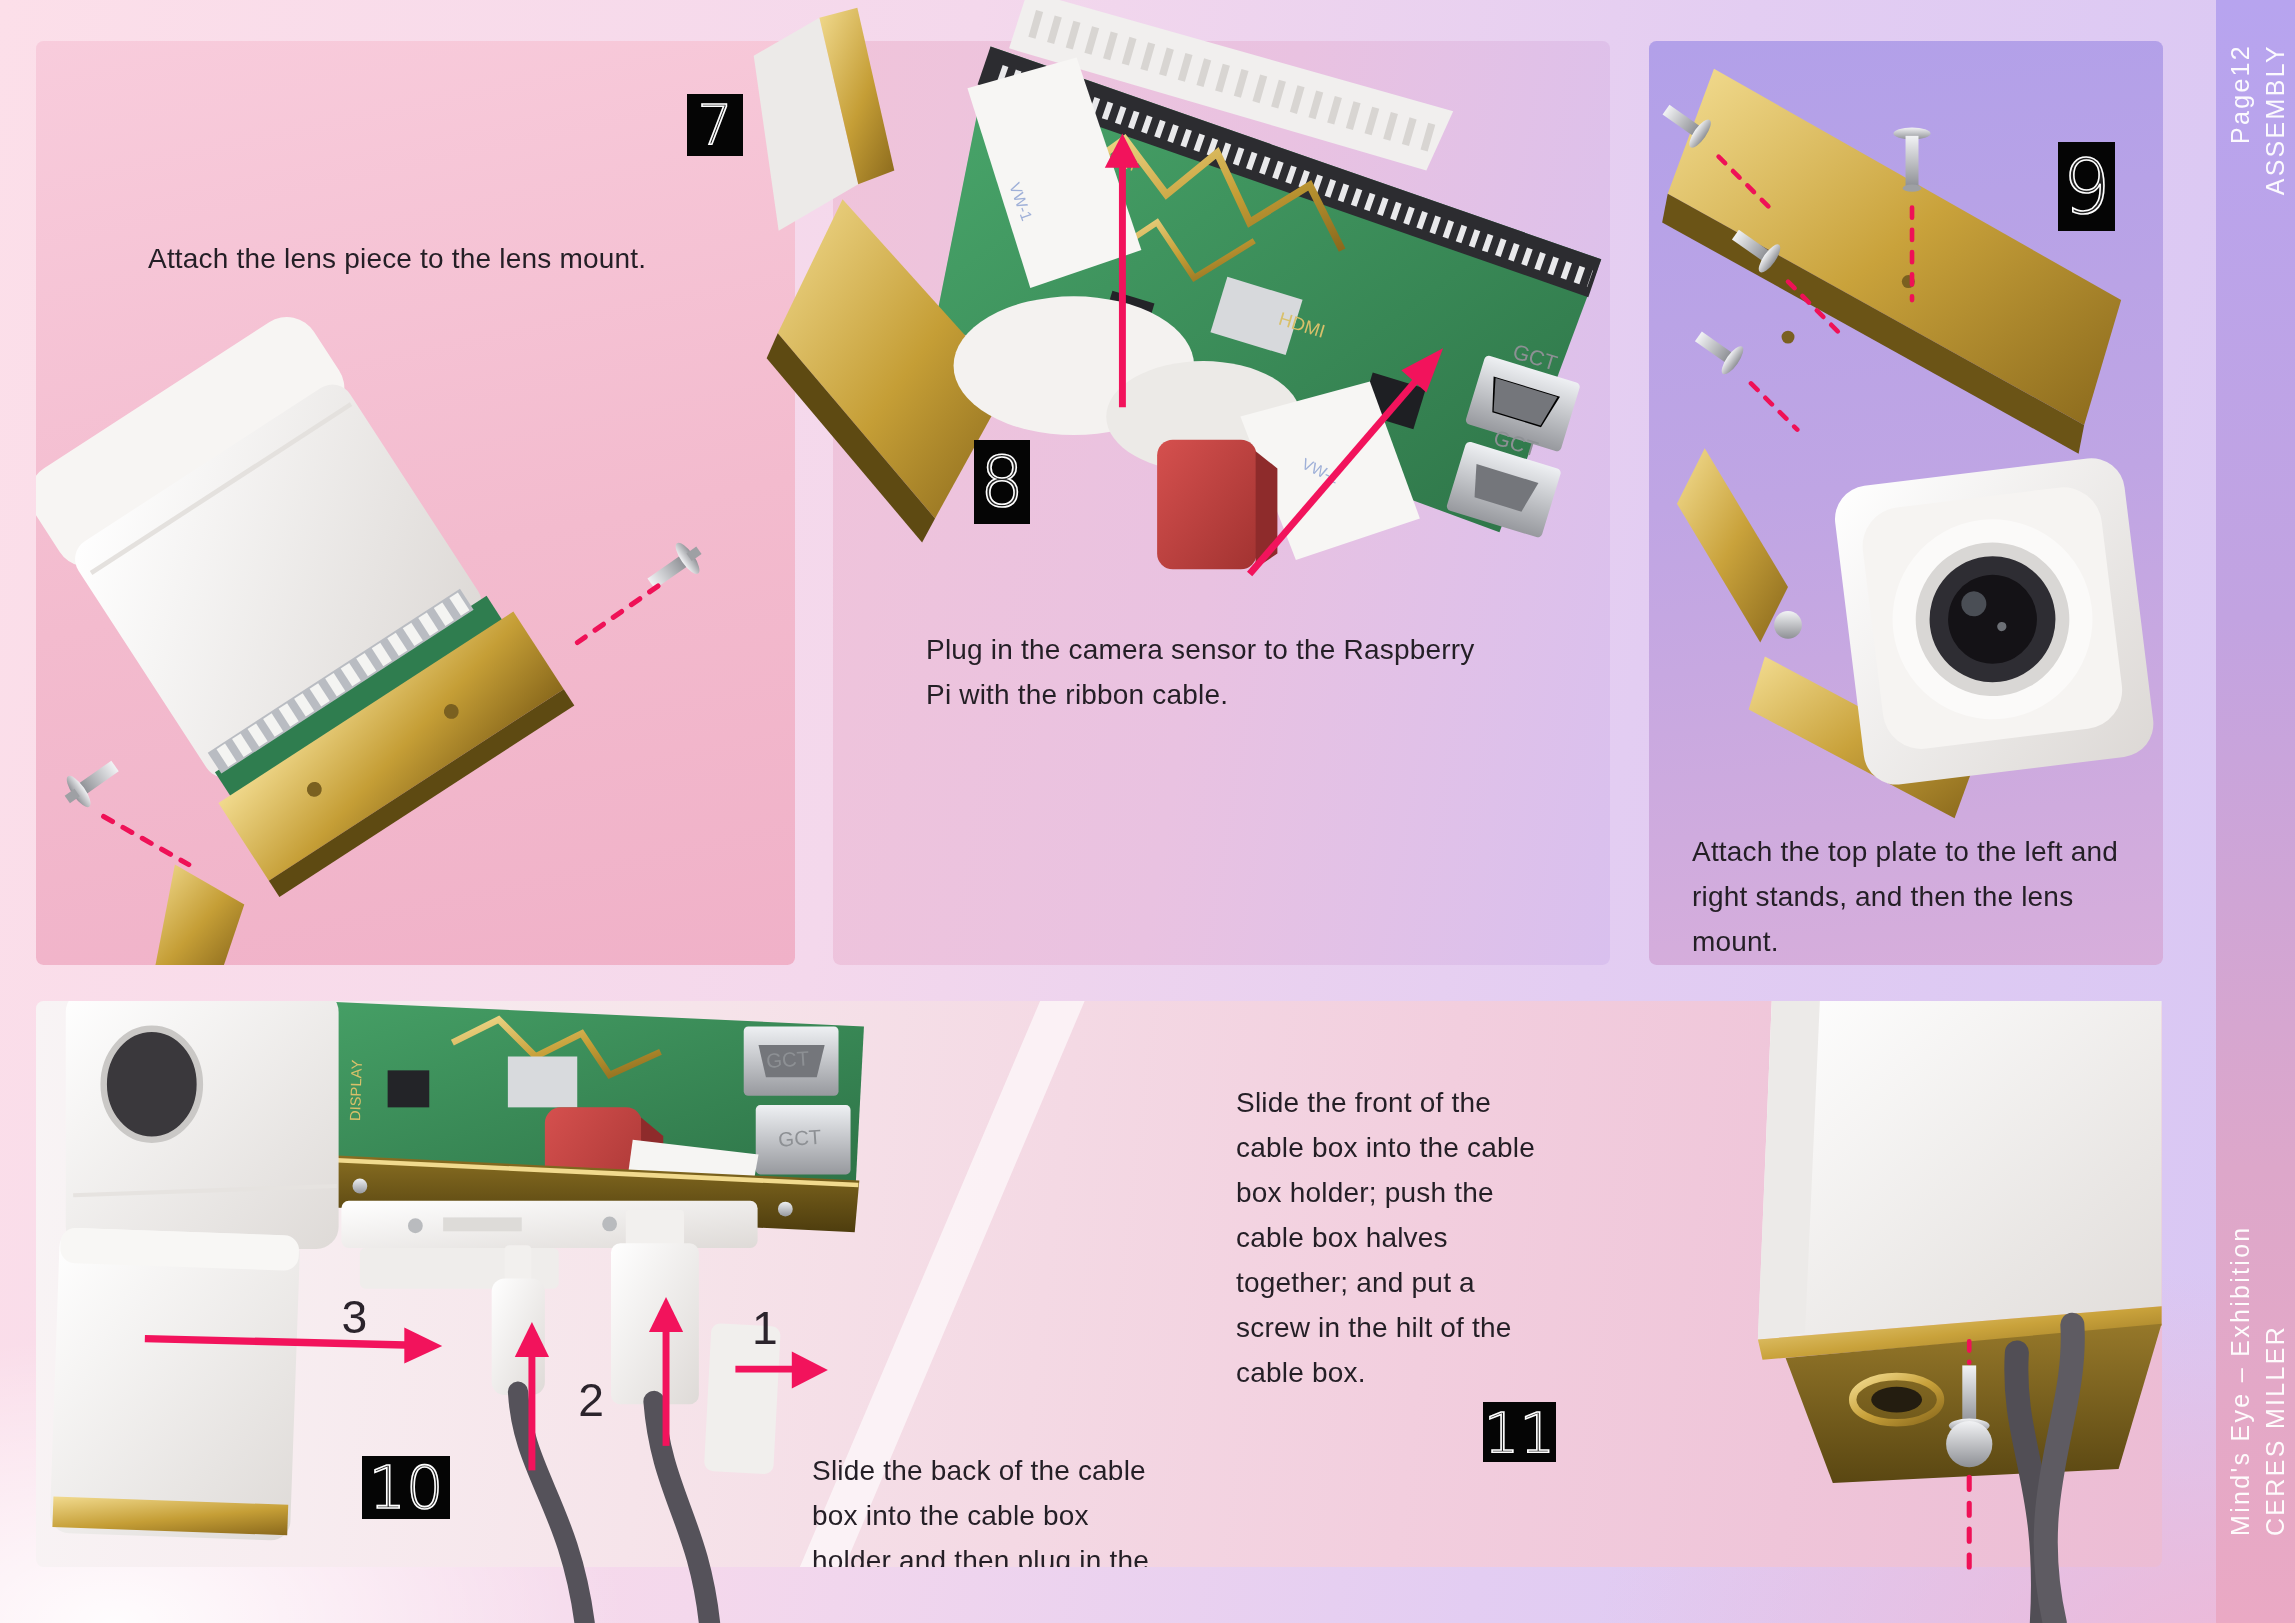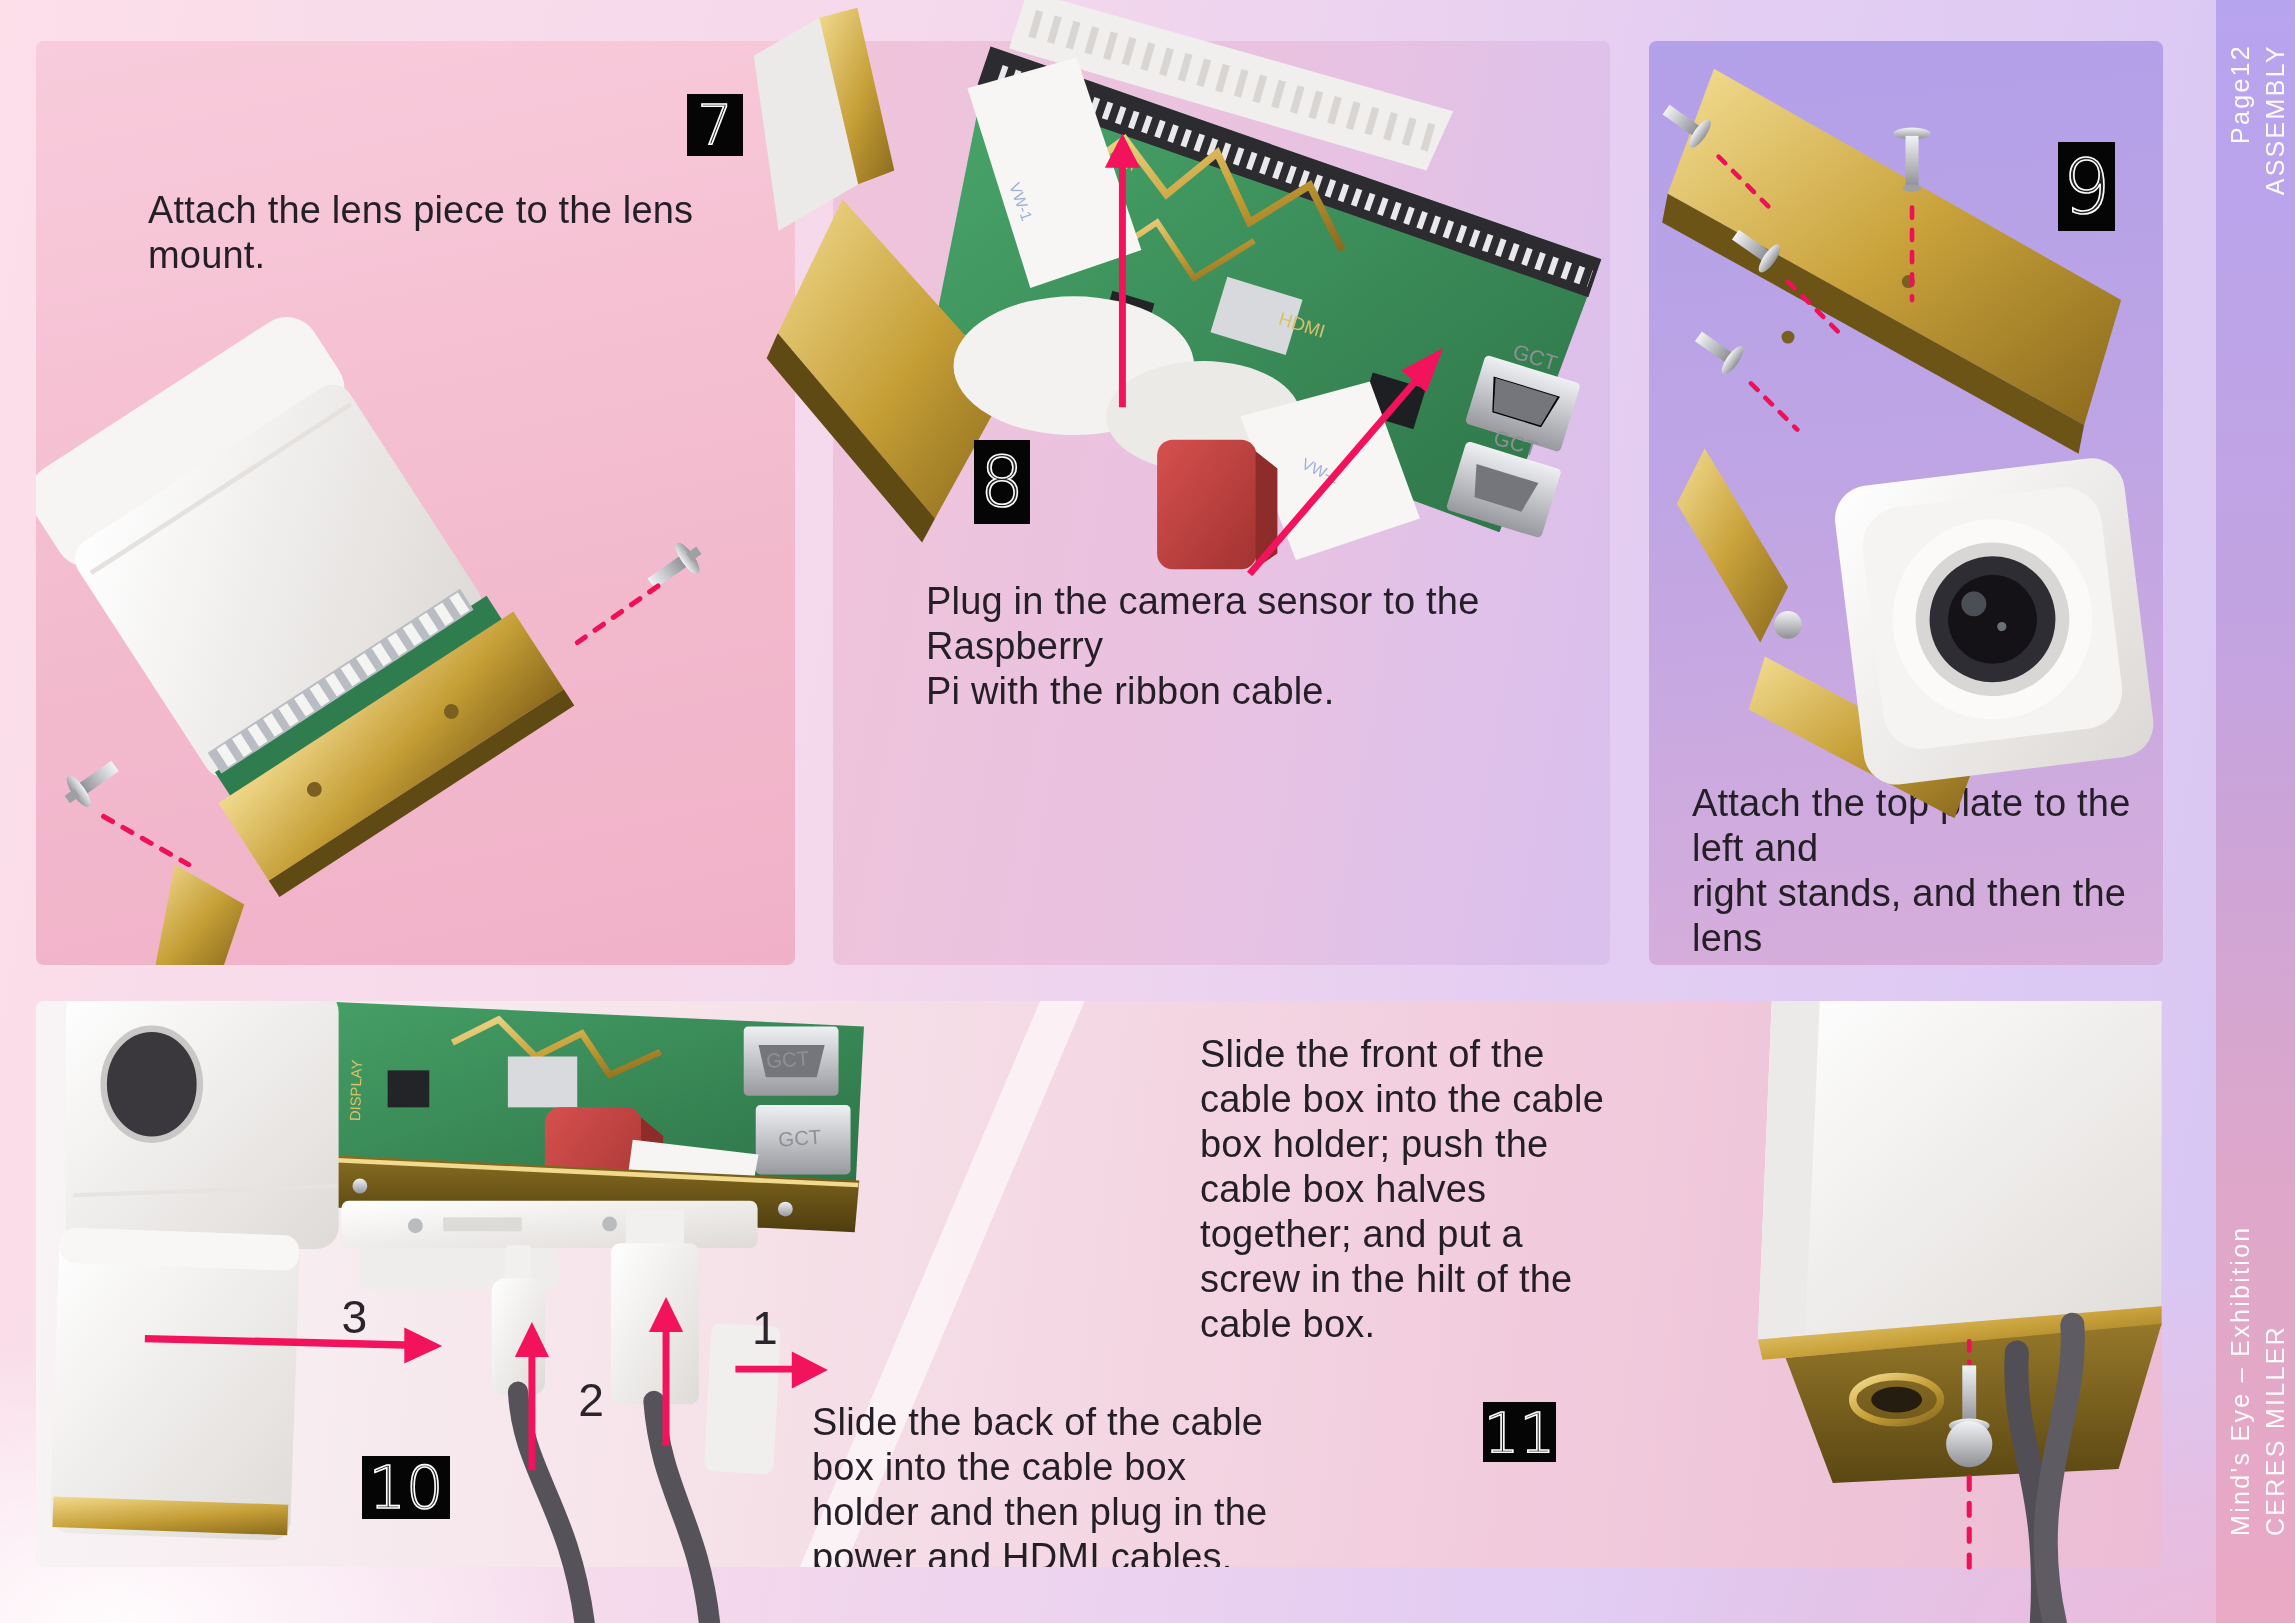--- a/index.html
+++ b/index.html
@@ -15,21 +15,21 @@
   #panel-7{left:36px;top:41px;width:759px;height:924px;
     background:linear-gradient(168deg,#f8ccdc 0%,#f3bbce 55%,#f0b1c8 100%);}
   #panel-8{left:833px;top:41px;width:777px;height:924px;
     background:linear-gradient(100deg,#f0c4da 0%,#e9c2e1 50%,#d9c0ee 100%);}
   #panel-9{left:1649px;top:41px;width:514px;height:924px;
     background:linear-gradient(175deg,#b2a0e9 0%,#bfa5e4 48%,#d7aedb 100%);}
   #panel-b{left:36px;top:1001px;width:2126px;height:566px;
     background:linear-gradient(97deg,#f8f4f5 0%,#f6e4ea 30%,#f2cede 65%,#ecbcd4 100%);}
   .step-text{
     position:absolute;white-space:pre-line;color:#241f26;
-    font-size:38px;line-height:45px;letter-spacing:0.2px;font-weight:300;
+    font-size:28px;line-height:45px;letter-spacing:0.2px;font-weight:300;margin-top:48px;
   }
   .num{
     position:absolute;background:#050505;display:flex;align-items:center;justify-content:center;
     font-weight:300;color:rgba(255,255,255,.12);-webkit-text-stroke:1.6px #ffffff;
     font-family:"DejaVu Sans",sans-serif;z-index:5;
   }
   #num-7{left:651px;top:53px;width:56px;height:62px;font-size:55px;}
   #num-8{left:141px;top:399px;width:56px;height:84px;font-size:69px;}
   #num-9{left:409px;top:101px;width:57px;height:89px;font-size:75px;}
   #num-10{left:326px;top:455px;width:88px;height:63px;font-size:59px;text-align:center;}
@@ -290,21 +290,21 @@
     </svg>
     <div class="num" id="num-9">9</div>
   </section>
 
   <section class="panel" id="panel-b">
     <div class="stripe"></div>
     <div class="step-text" style="left:776px;top:399px;">Slide the back of the cable
 box into the cable box
 holder and then plug in the
 power and HDMI cables.</div>
-    <div class="step-text" style="left:1164px;top:31px;">Slide the front of the
+    <div class="step-text" style="left:1200px;top:31px;">Slide the front of the
 cable box into the cable
 box holder; push the
 cable box halves
 together; and put a
 screw in the hilt of the
 cable box.</div>
   </section>
 
   <svg class="overlay" style="left:36px;top:1001px;" width="879" height="622" viewBox="0 0 1900 1345">
     <defs>

